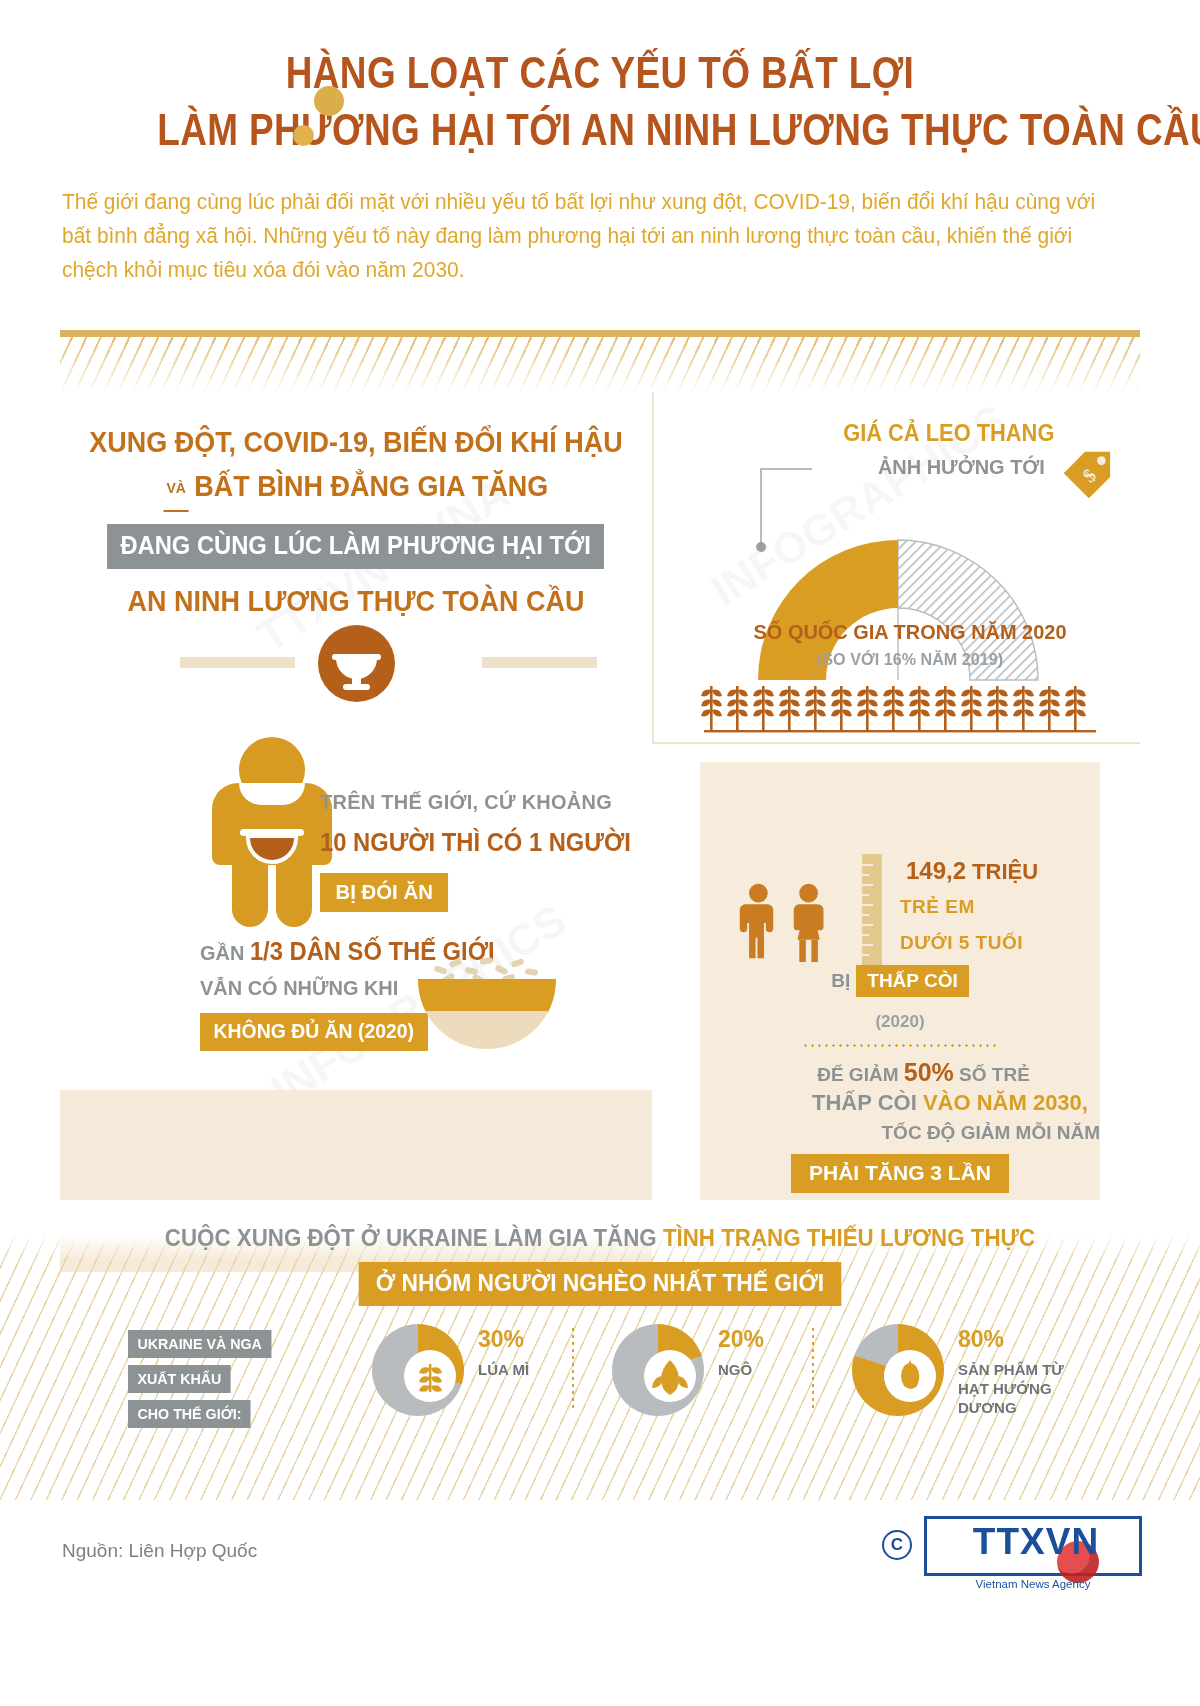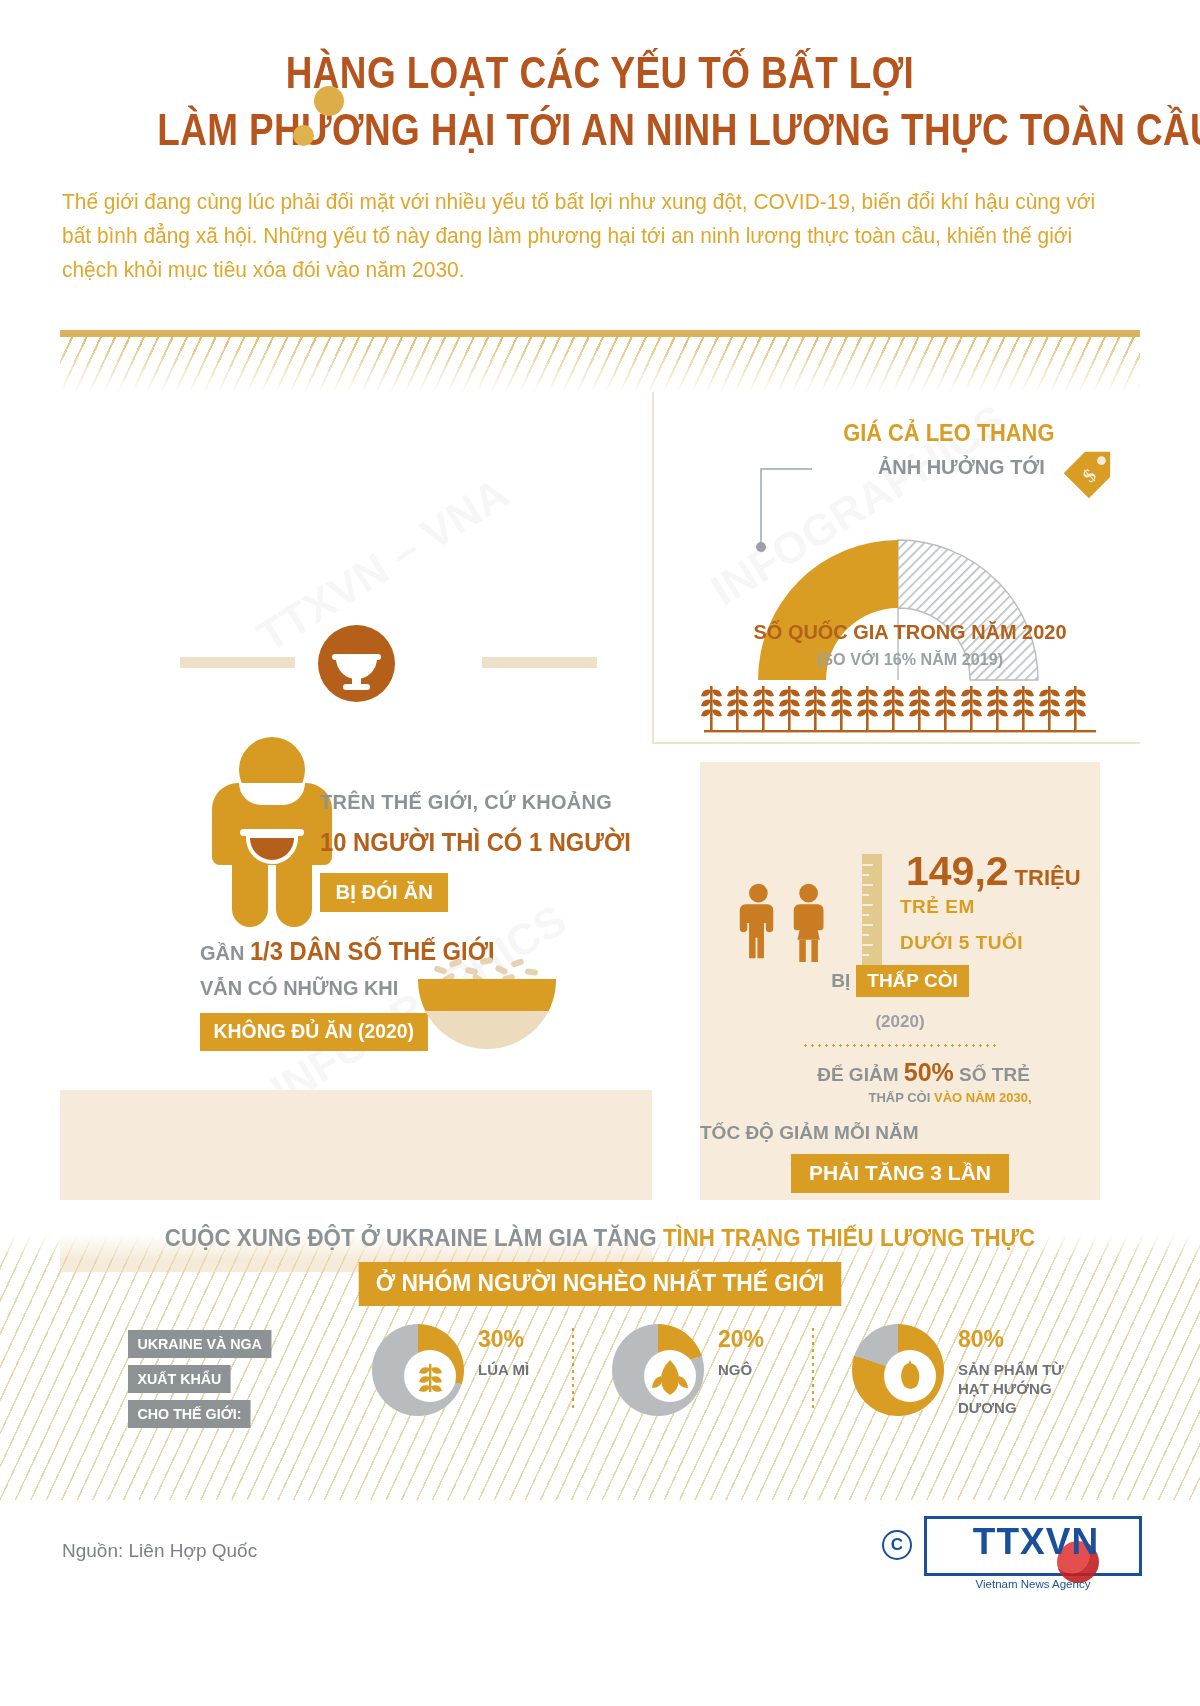--- a/index.html
+++ b/index.html
@@ -177,23 +177,23 @@
   .c-l2 { position:absolute; left: 200px; top: 170px; color:#d89d22; font-size:19px; font-weight:bold; letter-spacing:.5px;}
   .c-l3 { position:absolute; left: 0; top: 208px; width: 400px; text-align:center; }
   .c-l3 .bi { color:#8d9295; font-size:19px; font-weight:bold; }
   .c-l3 .hl { background:#d89d22; color:#fff; font-size:19px; font-weight:bold; padding:5px 11px 6px 11px; margin-left:6px;}
   .c-year { position:absolute; left:0; top: 250px; width:400px; text-align:center; color:#9aa1a6; font-size:17px; font-weight:bold;}
   .dotrule { position:absolute; left: 102px; top: 282px; width: 196px; height: 3px;
              background-image: radial-gradient(circle, #d89d22 1.2px, rgba(0,0,0,0) 1.4px);
              background-size: 7px 3px; }
   .c-b1 { position:absolute; left:0; top: 296px; width:400px; text-align:center; color:#8d9295; font-size:19px; font-weight:bold;padding-left:47px;}
   .c-b1 b { color:#b4601a; font-size:25px; }
-  .c-b2 { position:absolute; left:0; top: 328px; width:476px; text-align:center; color:#8d9295; font-size:13px; font-weight:bold;padding-left:24px;}
+  .c-b2 { position:absolute; left:0; top: 328px; width:476px; text-align:center; color:#8d9295; font-size:22px; font-weight:bold;padding-left:24px;}
   .c-b2 b { color:#d89d22; }
-  .c-b3 { position:absolute; left:0; top: 360px; width:400px; text-align:left; color:#8d9295; font-size:19px; font-weight:bold;}
+  .c-b3 { position:absolute; left:0; top: 360px; width:400px; text-align:right; color:#8d9295; font-size:19px; font-weight:bold;}
   .c-badge { position:absolute; left:0; top: 392px; width:400px; text-align:center; }
   .c-badge span { display:inline-block; background:#d89d22; color:#fff; font-size:21px; font-weight:bold; padding:7px 18px 8px 18px; }
   .c-note { position:absolute; left:0; top: 440px; width:400px; text-align:center; color:#9aa1a6; font-size:17px; font-weight:bold;}
 
   
   .cream-block { position:absolute; left: 60px; top: 1090px; width: 592px; height: 182px; background:#f6ebda; }
 
   
   .band {
     position:absolute; left:0; top: 1200px; width: 1200px; height: 300px;
@@ -253,20 +253,28 @@
     <div class="title-l2">LÀM PHƯƠNG HẠI TỚI AN NINH LƯƠNG THỰC TOÀN CẦU</div>
   </div>
   <div class="intro">Thế giới đang cùng lúc phải đối mặt với nhiều yếu tố bất lợi như xung đột, COVID-19, biến đổi khí hậu cùng với bất bình đẳng xã hội. Những yếu tố này đang làm phương hại tới an ninh lương thực toàn cầu, khiến thế giới chệch khỏi mục tiêu xóa đói vào năm 2030.</div>
 
   <div class="hatch-strip"></div>
   <div class="hatch-fade"></div>
 
   <div class="divider-v"></div>
   <div class="divider-h"></div>
 
+  <div class="left-head">
+    <div class="lh1">XUNG ĐỘT, COVID-19, BIẾN ĐỔI KHÍ HẬU</div>
+    <div class="lh2">
+      <span class="va-small">VÀ</span><span>BẤT BÌNH ĐẲNG GIA TĂNG</span>
+    </div>
+    <div class="lh3">ĐANG CÙNG LÚC LÀM PHƯƠNG HẠI TỚI</div>
+    <div class="lh4">AN NINH LƯƠNG THỰC TOÀN CẦU</div>
+  </div>
 
   <div class="bowl-row">
     <div class="dash-l"></div>
     <div class="dash-r"></div>
     <div class="bowl-circle">
       <div class="b-rim"></div>
         <div class="b-body"></div>
         <div class="b-stem"></div>
         <div class="b-foot"></div>
     </div>
@@ -397,21 +405,21 @@
         <i style="top:30px; width:11px;"></i>
       <i style="top:40px; width:7px;"></i>
         <i style="top:50px; width:11px;"></i>
         <i style="top:60px; width:7px;"></i>
       <i style="top:70px; width:11px;"></i>
         <i style="top:80px; width:7px;"></i>
         <i style="top:90px; width:11px;"></i>
       <i style="top:100px; width:7px;"></i>
     </div>
     <div class="c-num">
-      <span style="font-size:41px">149,2</span><span>TRIỆU</span>
+      <span style="font-size:24px">149,2</span><span>TRIỆU</span>
     </div>
     <div class="c-l1">TRẺ EM</div>
     <div class="c-l2">DƯỚI 5 TUỔI</div>
     <div class="c-l3">
       <span class="bi">BỊ</span><span class="hl">THẤP CÒI</span>
     </div>
     <div class="c-year">(2020)</div>
     <div class="dotrule"></div>
     <div class="c-b1">
       <span>ĐỂ GIẢM</span>

